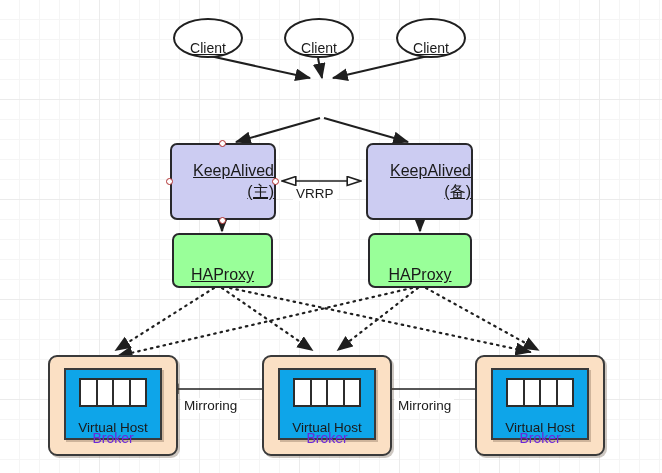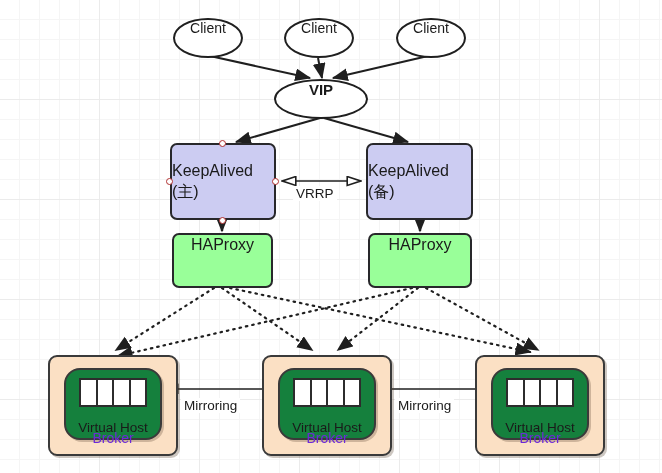--- a/index.html
+++ b/index.html
@@ -26,23 +26,24 @@
     position: absolute;
     left: 0; top: 0;
     width: 662px;
     height: 473px;
     pointer-events: none;
   }
   .node {
     position: absolute;
     box-sizing: border-box;
     display: flex;
-    align-items: flex-start;
+    align-items: flex-end;
     justify-content: center;
     text-align: center;
+    text-decoration: underline;
   }
   .ellipse {
     border: 2px solid #1f1f1f;
     border-radius: 50%;
     background: #ffffff;
     color: #1a1a1a;
     font-size: 14px;
   }
   .ellipse.vip {
     font-weight: bold;
@@ -76,23 +77,23 @@
     text-align: center;
     font-size: 14px;
     color: #6d28d9;
   }
   .vhost {
     position: absolute;
     left: 14px;
     right: 14px;
     top: 11px;
     height: 68px;
-    background: #15803d;
+    background: #0ea5e9;
     border: 2px solid #3a3a3a;
-    border-radius: 16px;
+    border-radius: 0;
     box-shadow: 2px 2px 0 rgba(90,70,50,0.28);
   }
   .vhost-label {
     position: absolute;
     left: 0;
     right: 0;
     bottom: 3px;
     text-align: center;
     font-size: 13.5px;
     color: #1a1a1a;
@@ -189,23 +190,20 @@
   <div class="node ellipse" style="left:173px; top:18px; width:70px; height:40px;">
     <span>Client</span>
   </div>
   <div class="node ellipse" style="left:284px; top:18px; width:70px; height:40px;">
     <span>Client</span>
   </div>
   <div class="node ellipse" style="left:396px; top:18px; width:70px; height:40px;">
     <span>Client</span>
   </div>
 
-  <div class="node ellipse vip" style="left:274px; top:79px; width:94px; height:40px;">
-    <span>VIP</span>
-  </div>
 
   <div class="node rbox keepalived" style="left:170px; top:143px; width:106px; height:77px; flex-direction:column;">
     <span>KeepAlived</span>
     <span>(主)</span>
   </div>
   <div class="cpoint" style="left:219px; top:140px;"></div>
   <div class="cpoint" style="left:166px; top:178px;"></div>
   <div class="cpoint" style="left:272px; top:178px;"></div>
   <div class="cpoint" style="left:219px; top:217px;"></div>
 

